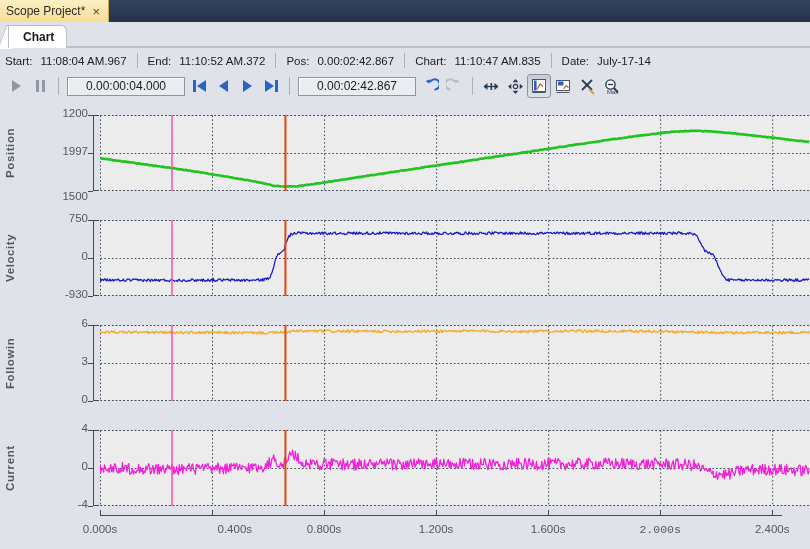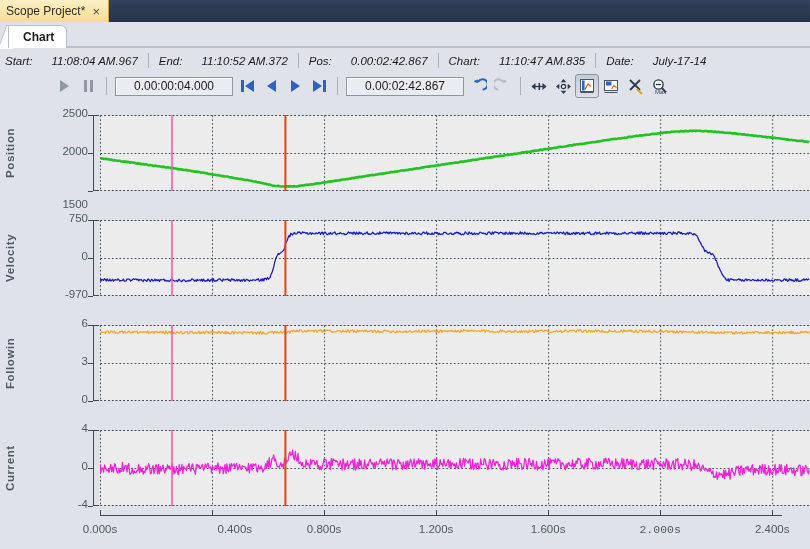--- a/index.html
+++ b/index.html
@@ -64,35 +64,34 @@
   }
 
   
   .inforow{
     position:absolute;left:0;top:49px;width:810px;height:23px;
     display:flex;align-items:center;
     font-size:11.5px;color:#1b1b1b;
     box-sizing:border-box;
     padding-left:5px;
   }
-  .info-group{display:flex;align-items:flex-start;white-space:nowrap;font-style:italic;}
+  .info-group{display:flex;align-items:flex-start;white-space:nowrap;}
   .info-label{color:#1b1b1b;}
-  .info-value{color:#1b1b1b;margin-left:19px;}
+  .info-value{color:#1b1b1b;margin-left:8px;}
   .info-sep{
     width:1px;height:15px;background:#a9b1bd;margin:0 10px;
     align-self:center;
   }
 
   
   .toolbar{
     position:absolute;left:0;top:72px;width:642px;height:28px;
     display:flex;align-items:center;
     padding-left:4px;
     box-sizing:border-box;
-    margin-left:48px;
   }
   .tb-sep{width:1px;height:18px;background:#a9b1bd;margin:0 6px;}
   .tb-btn{
     width:22px;height:22px;display:flex;align-items:center;justify-content:center;
     cursor:pointer;border:1px solid transparent;border-radius:2px;
   }
   .tb-btn.pressed{
     border:1px solid #8b93a0;
     background:#cfd5de;
     background-image:linear-gradient(#c5ccd6,#dde1e8);
@@ -317,25 +316,25 @@
         <path d="M5.9 7.5 L11.1 7.5" stroke="#2b3a52" stroke-width="1.4"></path>
         <path d="M11.8 11 L16 15.4" stroke="#2b3a52" stroke-width="2"></path>
         <text x="5" y="17" font-size="6" fill="#2b3a52" font-family="Liberation Sans, sans-serif">Max</text>
       </svg>
     </div>
   </div>
 
   <div class="chartarea" id="chartarea">
       <div class="axis-title" style="left: 4px; top: 15px; height: 76px;">Position</div>
       <div class="yaxisline" style="left: 93px; top: 15px; height: 76px;"></div>
-      <div class="ytick" style="left: 30px; width: 58px; top: 98px;">1500</div>
+      <div class="ytick" style="left: 30px; width: 58px; top: 90px;">1500</div>
       <div class="ytickmark" style="left: 88px; top: 91px;"></div>
-      <div class="ytick" style="left: 30px; width: 58px; top: 45px;">2000</div>
+      <div class="ytick" style="left: 30px; width: 58px; top: 45px;">1997</div>
       <div class="ytickmark" style="left: 88px; top: 53px;"></div>
-      <div class="ytick" style="left: 30px; width: 58px; top: 7px;">2500</div>
+      <div class="ytick" style="left: 30px; width: 58px; top: 7px;">1200</div>
       <div class="ytickmark" style="left: 88px; top: 15px;"></div>
       <div class="plotbox" style="left: 100px; top: 15px; width: 710px; height: 76px;">
         <svg width="710" height="76" style="display: block;">
           <line x1="112.53155818540432" y1="0.5" x2="112.53155818540432" y2="75.5" stroke="#3c4a5a" stroke-width="1" stroke-dasharray="1.6 2.2"></line>
           <line x1="224.56311637080864" y1="0.5" x2="224.56311637080864" y2="75.5" stroke="#3c4a5a" stroke-width="1" stroke-dasharray="1.6 2.2"></line>
           <line x1="336.594674556213" y1="0.5" x2="336.594674556213" y2="75.5" stroke="#3c4a5a" stroke-width="1" stroke-dasharray="1.6 2.2"></line>
           <line x1="448.6262327416173" y1="0.5" x2="448.6262327416173" y2="75.5" stroke="#3c4a5a" stroke-width="1" stroke-dasharray="1.6 2.2"></line>
           <line x1="560.6577909270217" y1="0.5" x2="560.6577909270217" y2="75.5" stroke="#3c4a5a" stroke-width="1" stroke-dasharray="1.6 2.2"></line>
           <line x1="672.689349112426" y1="0.5" x2="672.689349112426" y2="75.5" stroke="#3c4a5a" stroke-width="1" stroke-dasharray="1.6 2.2"></line>
           <line x1="0.5" y1="75.5" x2="709.5" y2="75.5" stroke="#3c4a5a" stroke-width="1" stroke-dasharray="1.6 2.2"></line>
@@ -344,21 +343,21 @@
           <line x1="0.5" y1="0.5" x2="709.5" y2="0.5" stroke="#3c4a5a" stroke-width="1" stroke-dasharray="1.6 2.2"></line>
           <line x1="0.5" y1="75.5" x2="709.5" y2="75.5" stroke="#3c4a5a" stroke-width="1" stroke-dasharray="1.6 2.2"></line>
           <line x1="0.5" y1="0.5" x2="0.5" y2="75.5" stroke="#3c4a5a" stroke-width="1" stroke-dasharray="1.6 2.2"></line>
           <path d="M0.0 43.33 L0.9 43.14 L1.8 43.58 L2.7 43.52 L3.6 43.93 L4.5 44.07 L5.4 43.87 L6.3 43.88 L7.2 44.27 L8.1 44.13 L9.0 44.39 L9.9 44.47 L10.8 44.70 L11.7 44.66 L12.6 45.22 L13.5 45.44 L14.4 45.10 L15.3 45.50 L16.2 45.57 L17.1 45.84 L18.0 45.78 L18.9 45.77 L19.8 45.71 L20.7 46.26 L21.6 46.46 L22.5 46.51 L23.4 46.67 L24.3 46.32 L25.2 46.82 L26.1 46.57 L27.0 47.15 L27.9 46.87 L28.8 46.98 L29.7 47.57 L30.6 47.23 L31.5 47.54 L32.4 47.42 L33.3 47.55 L34.2 47.87 L35.1 47.96 L36.0 48.43 L36.9 48.62 L37.8 48.38 L38.7 48.41 L39.6 48.65 L40.5 48.57 L41.4 49.21 L42.3 49.29 L43.2 49.08 L44.1 49.44 L45.0 49.37 L45.9 49.35 L46.8 49.41 L47.7 49.91 L48.6 50.14 L49.5 50.12 L50.4 49.98 L51.3 50.19 L52.2 50.33 L53.1 50.72 L54.0 50.86 L54.9 50.70 L55.8 50.67 L56.7 51.07 L57.6 51.22 L58.5 51.28 L59.4 51.19 L60.3 51.55 L61.2 51.84 L62.1 51.93 L63.0 51.59 L63.9 51.93 L64.8 52.27 L65.7 52.39 L66.6 52.43 L67.5 52.32 L68.4 52.48 L69.3 52.55 L70.2 52.74 L71.1 53.01 L72.0 53.27 L72.9 53.11 L73.8 53.35 L74.7 53.28 L75.6 53.46 L76.5 53.73 L77.4 54.10 L78.3 54.14 L79.2 54.34 L80.1 54.27 L81.0 54.21 L81.9 54.72 L82.8 54.85 L83.7 54.88 L84.6 54.93 L85.5 55.18 L86.4 54.82 L87.3 55.25 L88.2 55.69 L89.1 55.57 L90.0 55.47 L90.9 55.84 L91.8 56.19 L92.7 56.14 L93.6 56.38 L94.5 56.58 L95.4 56.57 L96.3 56.81 L97.2 56.64 L98.1 57.02 L99.0 56.88 L99.9 57.14 L100.8 57.73 L101.7 57.54 L102.6 57.51 L103.5 57.81 L104.4 57.91 L105.3 58.09 L106.2 58.36 L107.1 58.22 L108.0 58.65 L108.9 58.93 L109.8 59.09 L110.7 58.95 L111.6 59.42 L112.5 59.35 L113.4 59.74 L114.3 59.74 L115.2 59.76 L116.1 60.07 L117.0 60.20 L117.9 59.98 L118.8 60.44 L119.7 60.48 L120.6 60.50 L121.5 61.08 L122.4 61.16 L123.3 61.01 L124.2 61.51 L125.1 61.45 L126.0 61.53 L126.9 61.44 L127.8 61.54 L128.7 62.00 L129.6 62.16 L130.5 62.47 L131.4 62.19 L132.3 62.56 L133.2 62.92 L134.1 62.93 L135.0 63.23 L135.9 63.27 L136.8 63.59 L137.7 63.61 L138.6 63.85 L139.5 63.94 L140.4 64.14 L141.3 63.78 L142.2 64.30 L143.1 64.61 L144.0 64.86 L144.9 64.91 L145.8 65.08 L146.7 64.92 L147.6 64.97 L148.5 65.16 L149.4 65.46 L150.3 65.66 L151.2 65.80 L152.1 66.07 L153.0 66.31 L153.9 66.49 L154.8 66.44 L155.7 66.46 L156.6 67.02 L157.5 67.35 L158.4 67.24 L159.3 67.24 L160.2 67.80 L161.1 67.77 L162.0 67.94 L162.9 68.11 L163.8 68.52 L164.7 68.67 L165.6 68.66 L166.5 69.14 L167.4 69.20 L168.3 69.34 L169.2 69.44 L170.1 69.56 L171.0 69.98 L171.9 70.34 L172.8 70.74 L173.7 70.76 L174.6 70.91 L175.5 70.94 L176.4 70.99 L177.3 70.92 L178.2 70.77 L179.1 71.24 L180.0 71.24 L180.9 71.44 L181.8 71.55 L182.7 71.42 L183.6 71.48 L184.5 71.54 L185.4 71.73 L186.3 71.58 L187.2 71.34 L188.1 71.46 L189.0 71.32 L189.9 71.54 L190.8 71.15 L191.7 71.44 L192.6 71.38 L193.5 71.19 L194.4 71.27 L195.3 71.56 L196.2 71.46 L197.1 71.46 L198.0 71.30 L198.9 70.80 L199.8 70.84 L200.7 70.72 L201.6 70.36 L202.5 70.58 L203.4 70.53 L204.3 70.25 L205.2 70.20 L206.1 69.73 L207.0 69.71 L207.9 70.02 L208.8 69.61 L209.7 69.73 L210.6 69.37 L211.5 69.35 L212.4 69.44 L213.3 69.24 L214.2 69.10 L215.1 68.77 L216.0 68.46 L216.9 68.38 L217.8 68.37 L218.7 68.20 L219.6 68.41 L220.5 68.19 L221.4 68.07 L222.3 67.58 L223.2 67.50 L224.1 67.61 L225.0 67.48 L225.9 67.31 L226.8 67.28 L227.7 66.85 L228.6 66.51 L229.5 66.34 L230.4 66.69 L231.3 66.31 L232.2 66.43 L233.1 66.22 L234.0 66.08 L234.9 65.60 L235.8 65.59 L236.7 65.63 L237.6 65.52 L238.5 65.57 L239.4 64.98 L240.3 65.16 L241.2 64.85 L242.1 64.49 L243.0 64.46 L243.9 64.55 L244.8 64.54 L245.7 64.34 L246.6 63.94 L247.5 64.21 L248.4 63.90 L249.3 63.57 L250.2 63.68 L251.1 63.47 L252.0 62.93 L252.9 63.18 L253.8 62.89 L254.7 62.93 L255.6 62.48 L256.5 62.35 L257.4 62.12 L258.3 62.45 L259.2 61.88 L260.1 61.79 L261.0 62.09 L261.9 61.97 L262.8 61.36 L263.7 61.48 L264.6 61.41 L265.5 61.11 L266.4 60.89 L267.3 60.57 L268.2 60.92 L269.1 60.54 L270.0 60.16 L270.9 60.31 L271.8 60.01 L272.7 59.90 L273.6 60.20 L274.5 60.01 L275.4 59.71 L276.3 59.52 L277.2 59.54 L278.1 59.07 L279.0 59.09 L279.9 58.72 L280.8 59.06 L281.7 58.49 L282.6 58.73 L283.5 58.33 L284.4 58.54 L285.3 58.09 L286.2 58.16 L287.1 57.74 L288.0 57.69 L288.9 57.68 L289.8 57.35 L290.7 57.11 L291.6 56.98 L292.5 57.11 L293.4 56.93 L294.3 57.01 L295.2 56.43 L296.1 56.59 L297.0 56.60 L297.9 56.34 L298.8 56.15 L299.7 55.88 L300.6 55.56 L301.5 55.52 L302.4 55.52 L303.3 55.18 L304.2 55.58 L305.1 55.29 L306.0 55.12 L306.9 55.12 L307.8 55.01 L308.7 54.63 L309.6 54.51 L310.5 54.27 L311.4 54.45 L312.3 54.35 L313.2 53.78 L314.1 53.88 L315.0 53.79 L315.9 53.58 L316.8 53.15 L317.7 53.51 L318.6 53.44 L319.5 53.20 L320.4 52.87 L321.3 52.96 L322.2 52.36 L323.1 52.22 L324.0 52.47 L324.9 51.94 L325.8 51.82 L326.7 51.68 L327.6 51.80 L328.5 51.41 L329.4 51.82 L330.3 51.11 L331.2 51.08 L332.1 51.10 L333.0 51.10 L333.9 50.75 L334.8 50.87 L335.7 50.54 L336.6 50.47 L337.5 50.51 L338.4 49.91 L339.3 50.35 L340.2 50.01 L341.1 49.86 L342.0 49.52 L342.9 49.26 L343.8 49.35 L344.7 49.42 L345.6 49.00 L346.5 48.86 L347.4 49.05 L348.3 48.49 L349.2 48.43 L350.1 48.36 L351.0 48.54 L351.9 48.19 L352.8 47.93 L353.7 47.89 L354.6 47.83 L355.5 47.48 L356.4 47.79 L357.3 47.63 L358.2 47.45 L359.1 47.32 L360.0 46.72 L360.9 46.56 L361.8 46.70 L362.7 46.57 L363.6 46.72 L364.5 46.41 L365.4 46.10 L366.3 46.20 L367.2 45.88 L368.1 45.86 L369.0 45.59 L369.9 45.48 L370.8 45.16 L371.7 45.45 L372.6 44.90 L373.5 44.77 L374.4 44.91 L375.3 44.82 L376.2 44.76 L377.1 44.51 L378.0 44.40 L378.9 44.17 L379.8 43.76 L380.7 43.70 L381.6 43.45 L382.5 43.88 L383.4 43.52 L384.3 43.04 L385.2 43.12 L386.1 42.77 L387.0 42.79 L387.9 43.04 L388.8 42.62 L389.7 42.42 L390.6 42.63 L391.5 42.24 L392.4 42.35 L393.3 41.74 L394.2 41.96 L395.1 41.47 L396.0 41.44 L396.9 41.38 L397.8 41.32 L398.7 41.38 L399.6 40.83 L400.5 40.88 L401.4 40.83 L402.3 40.74 L403.2 40.75 L404.1 40.48 L405.0 40.34 L405.9 40.09 L406.8 39.87 L407.7 39.81 L408.6 40.00 L409.5 39.54 L410.4 39.31 L411.3 39.55 L412.2 39.43 L413.1 39.11 L414.0 38.87 L414.9 38.81 L415.8 38.91 L416.7 38.71 L417.6 38.53 L418.5 38.16 L419.4 38.21 L420.3 38.18 L421.2 37.84 L422.1 37.55 L423.0 37.37 L423.9 37.74 L424.8 37.28 L425.7 37.13 L426.6 37.09 L427.5 36.85 L428.4 37.06 L429.3 36.87 L430.2 36.67 L431.1 36.64 L432.0 36.01 L432.9 36.23 L433.8 35.75 L434.7 35.77 L435.6 35.60 L436.5 35.69 L437.4 35.45 L438.3 35.54 L439.2 35.22 L440.1 34.75 L441.0 34.63 L441.9 34.94 L442.8 34.59 L443.7 34.21 L444.6 34.14 L445.5 34.02 L446.4 34.32 L447.3 34.18 L448.2 33.83 L449.1 33.46 L450.0 33.71 L450.9 33.39 L451.8 33.37 L452.7 33.19 L453.6 32.94 L454.5 32.72 L455.4 32.86 L456.3 32.84 L457.2 32.55 L458.1 32.08 L459.0 31.92 L459.9 31.88 L460.8 31.79 L461.7 31.80 L462.6 31.92 L463.5 31.80 L464.4 31.64 L465.3 31.41 L466.2 31.19 L467.1 31.20 L468.0 30.71 L468.9 30.63 L469.8 30.32 L470.7 30.28 L471.6 30.61 L472.5 30.05 L473.4 30.29 L474.3 29.65 L475.2 29.67 L476.1 29.46 L477.0 29.22 L477.9 29.38 L478.8 29.41 L479.7 29.05 L480.6 28.90 L481.5 29.14 L482.4 28.77 L483.3 28.81 L484.2 28.71 L485.1 28.51 L486.0 28.33 L486.9 28.13 L487.8 28.01 L488.7 27.71 L489.6 27.74 L490.5 27.52 L491.4 27.43 L492.3 27.11 L493.2 27.19 L494.1 27.23 L495.0 27.01 L495.9 26.86 L496.8 26.79 L497.7 26.30 L498.6 26.43 L499.5 26.18 L500.4 26.16 L501.3 25.92 L502.2 25.65 L503.1 25.68 L504.0 25.25 L504.9 25.29 L505.8 25.24 L506.7 25.08 L507.6 25.22 L508.5 24.74 L509.4 24.71 L510.3 24.54 L511.2 24.21 L512.1 24.08 L513.0 24.23 L513.9 23.97 L514.8 23.75 L515.7 23.92 L516.6 24.02 L517.5 23.77 L518.4 23.48 L519.3 23.30 L520.2 23.43 L521.1 23.40 L522.0 22.97 L522.9 22.94 L523.8 22.96 L524.7 22.60 L525.6 22.82 L526.5 22.68 L527.4 22.41 L528.3 21.88 L529.2 22.02 L530.1 21.65 L531.0 22.09 L531.9 21.80 L532.8 21.71 L533.7 21.22 L534.6 21.30 L535.5 21.12 L536.4 20.86 L537.3 20.71 L538.2 20.97 L539.1 20.63 L540.0 20.32 L540.9 20.62 L541.8 20.38 L542.7 20.38 L543.6 20.27 L544.5 20.23 L545.4 19.74 L546.3 19.91 L547.2 19.67 L548.1 19.78 L549.0 19.69 L549.9 19.50 L550.8 19.16 L551.7 19.00 L552.6 18.91 L553.5 18.73 L554.4 18.94 L555.3 18.85 L556.2 18.79 L557.1 18.70 L558.0 18.31 L558.9 18.51 L559.8 18.38 L560.7 17.84 L561.6 17.71 L562.5 18.17 L563.4 17.60 L564.3 17.56 L565.2 17.39 L566.1 17.67 L567.0 17.21 L567.9 17.33 L568.8 17.47 L569.7 17.24 L570.6 16.91 L571.5 16.61 L572.4 16.70 L573.3 16.69 L574.2 16.69 L575.1 16.46 L576.0 16.53 L576.9 16.43 L577.8 16.52 L578.7 16.49 L579.6 16.63 L580.5 16.06 L581.4 16.24 L582.3 16.34 L583.2 16.28 L584.1 16.44 L585.0 16.05 L585.9 15.86 L586.8 16.24 L587.7 16.24 L588.6 16.20 L589.5 15.88 L590.4 15.83 L591.3 15.75 L592.2 16.12 L593.1 15.68 L594.0 15.82 L594.9 15.79 L595.8 16.06 L596.7 15.69 L597.6 15.80 L598.5 15.81 L599.4 15.78 L600.3 15.75 L601.2 16.07 L602.1 16.20 L603.0 16.40 L603.9 16.39 L604.8 15.93 L605.7 16.04 L606.6 15.93 L607.5 16.50 L608.4 16.34 L609.3 16.40 L610.2 16.26 L611.1 16.37 L612.0 16.49 L612.9 16.46 L613.8 16.89 L614.7 16.66 L615.6 16.66 L616.5 17.16 L617.4 16.93 L618.3 16.86 L619.2 17.13 L620.1 17.28 L621.0 17.33 L621.9 17.13 L622.8 17.53 L623.7 17.59 L624.6 17.82 L625.5 17.69 L626.4 17.91 L627.3 17.74 L628.2 17.69 L629.1 18.05 L630.0 17.89 L630.9 17.97 L631.8 18.34 L632.7 18.64 L633.6 18.21 L634.5 18.34 L635.4 18.37 L636.3 18.76 L637.2 18.62 L638.1 19.09 L639.0 19.04 L639.9 18.92 L640.8 19.11 L641.7 19.42 L642.6 19.35 L643.5 19.32 L644.4 19.37 L645.3 19.78 L646.2 19.78 L647.1 20.18 L648.0 19.84 L648.9 20.04 L649.8 20.20 L650.7 20.29 L651.6 20.36 L652.5 20.31 L653.4 20.60 L654.3 20.99 L655.2 20.54 L656.1 20.86 L657.0 21.15 L657.9 21.19 L658.8 21.06 L659.7 21.26 L660.6 21.31 L661.5 21.24 L662.4 21.80 L663.3 21.73 L664.2 21.75 L665.1 21.88 L666.0 21.84 L666.9 22.41 L667.8 22.30 L668.7 22.04 L669.6 22.20 L670.5 22.35 L671.4 22.63 L672.3 22.46 L673.2 22.92 L674.1 22.64 L675.0 22.91 L675.9 23.04 L676.8 23.17 L677.7 23.30 L678.6 23.17 L679.5 23.47 L680.4 23.55 L681.3 23.65 L682.2 23.97 L683.1 24.03 L684.0 23.85 L684.9 24.18 L685.8 24.18 L686.7 24.65 L687.6 24.29 L688.5 24.80 L689.4 24.94 L690.3 25.04 L691.2 24.91 L692.1 24.95 L693.0 25.19 L693.9 25.31 L694.8 25.30 L695.7 25.43 L696.6 25.71 L697.5 25.85 L698.4 25.97 L699.3 25.79 L700.2 25.84 L701.1 26.05 L702.0 25.78 L702.9 25.98 L703.8 26.37 L704.7 26.45 L705.6 26.72 L706.5 26.45 L707.4 26.87 L708.3 26.68 L709.2 27.14" fill="none" stroke="#1fc41f" stroke-width="2.6" stroke-linejoin="round"></path>
           <line x1="71.98027613412228" y1="0" x2="71.98027613412228" y2="76" stroke="#ff50a8" stroke-width="1.5"></line>
           <line x1="185.41222879684415" y1="0" x2="185.41222879684415" y2="76" stroke="#e8420a" stroke-width="2"></line>
         </svg>
       </div>
       <div class="axis-title" style="left: 4px; top: 120px; height: 76px;">Velocity</div>
       <div class="yaxisline" style="left: 93px; top: 120px; height: 76px;"></div>
-      <div class="ytick" style="left: 30px; width: 58px; top: 188px;">-970</div>
+      <div class="ytick" style="left: 30px; width: 58px; top: 188px;">-930</div>
       <div class="ytickmark" style="left: 88px; top: 196px;"></div>
       <div class="ytick" style="left: 30px; width: 58px; top: 150px;">0</div>
       <div class="ytickmark" style="left: 88px; top: 158px;"></div>
       <div class="ytick" style="left: 30px; width: 58px; top: 112px;">750</div>
       <div class="ytickmark" style="left: 88px; top: 120px;"></div>
       <div class="plotbox" style="left: 100px; top: 120px; width: 710px; height: 76px;">
         <svg width="710" height="76" style="display: block;">
           <line x1="112.53155818540432" y1="0.5" x2="112.53155818540432" y2="75.5" stroke="#3c4a5a" stroke-width="1" stroke-dasharray="1.6 2.2"></line>
           <line x1="224.56311637080864" y1="0.5" x2="224.56311637080864" y2="75.5" stroke="#3c4a5a" stroke-width="1" stroke-dasharray="1.6 2.2"></line>
           <line x1="336.594674556213" y1="0.5" x2="336.594674556213" y2="75.5" stroke="#3c4a5a" stroke-width="1" stroke-dasharray="1.6 2.2"></line>

